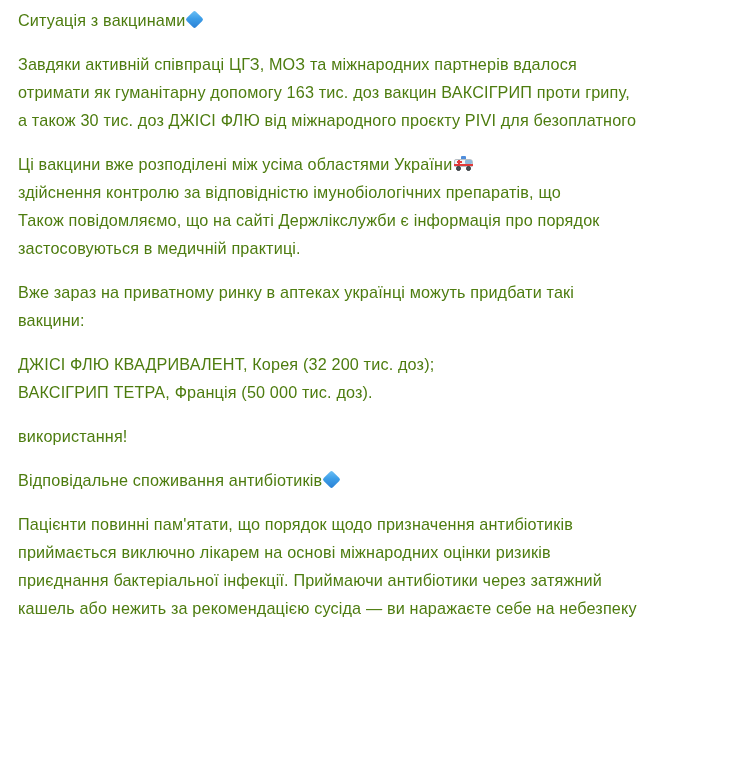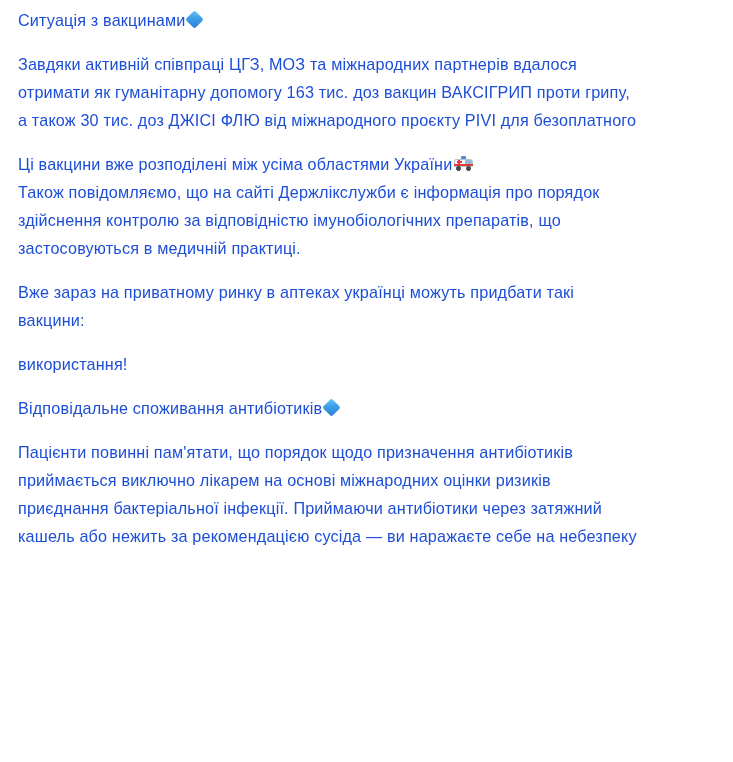--- a/index.html
+++ b/index.html
@@ -20,21 +20,21 @@
   #post {
     width: 733px;
     padding: 6px 14px 0 18px;
   }
 
   .para {
     margin: 0 0 16px 0;
     font-size: 16.2px;
     line-height: 28px;
     letter-spacing: 0.01em;
-    color: #1d4ed8;
+    color: #4d7c0f;
     text-rendering: optimizeLegibility;
     white-space: normal;
   }
   .para:last-child { margin-bottom: 0; }
 
   
   .para .line { display: block; }
 
   .emoji {
     font-family: "DejaVu Sans", sans-serif;
@@ -145,30 +145,34 @@
   <p class="para"><span class="line" style="display: inline;">Ситуація з вакцинами</span><span class="emoji diamond-blue"></span></p>
 
   <p class="para">
     <span class="line">Завдяки активній співпраці ЦГЗ, МОЗ та міжнародних партнерів вдалося</span>
     <span class="line">отримати як гуманітарну допомогу 163 тис. доз вакцин ВАКСІГРИП проти грипу,</span>
     <span class="line">а також 30 тис. доз ДЖІСІ ФЛЮ від міжнародного проєкту PIVI для безоплатного</span>
   </p>
 
   <p class="para">
     <span class="line"><span>Ці вакцини вже розподілені між усіма областями України</span><span class="emoji ambulance"><span class="amb-light"></span><span class="amb-body"></span><span class="amb-cab"></span><span class="amb-stripe"></span><span class="amb-cross-v"></span><span class="amb-cross-h"></span><span class="amb-wheel w1"></span><span class="amb-wheel w2"></span></span></span>
+    <span class="line">здійснення контролю за відповідністю імунобіологічних препаратів, що</span>
     <span class="line">Також повідомляємо, що на сайті Держлікслужби є інформація про порядок</span>
-    <span class="line">здійснення контролю за відповідністю імунобіологічних препаратів, що</span>
     <span class="line">застосовуються в медичній практиці.</span>
   </p>
 
   <p class="para">
     <span class="line">Вже зараз на приватному ринку в аптеках українці можуть придбати такі</span>
     <span class="line">вакцини:</span>
   </p>
 
+  <p class="para">
+    <span class="line">ДЖІСІ ФЛЮ КВАДРИВАЛЕНТ, Корея (32 200 тис. доз);</span>
+    <span class="line">ВАКСІГРИП ТЕТРА, Франція (50 000 тис. доз).</span>
+  </p>
 
   <p class="para">
     <span class="line">використання!</span>
   </p>
 
   <p class="para"><span class="line" style="display: inline; margin-top: 44px;">Відповідальне споживання антибіотиків</span><span class="emoji diamond-blue"></span></p>
 
 
   <p class="para">
     <span class="line">Пацієнти повинні пам'ятати, що порядок щодо призначення антибіотиків</span>

